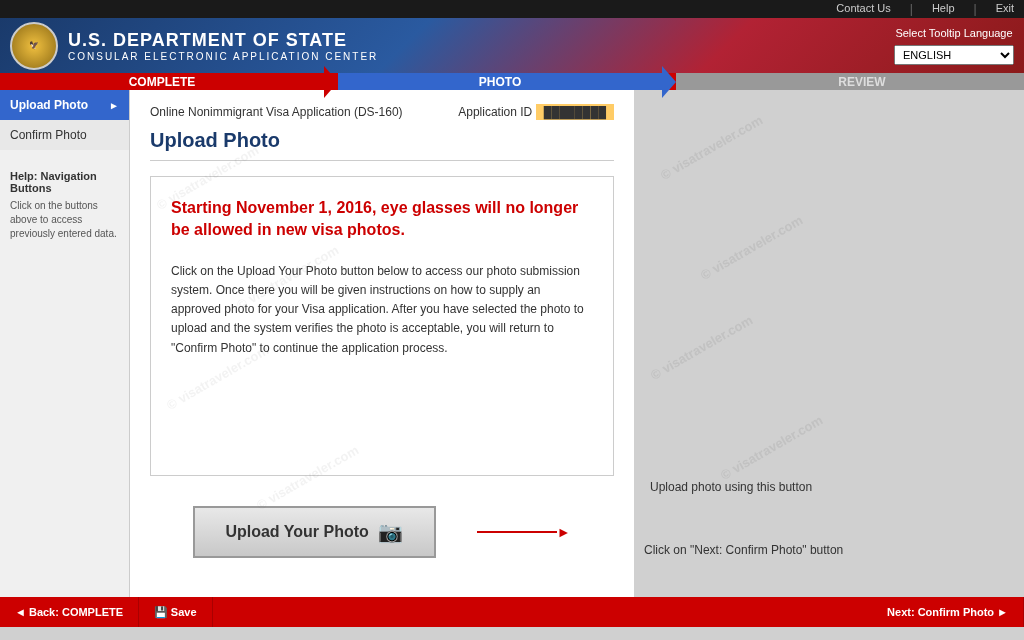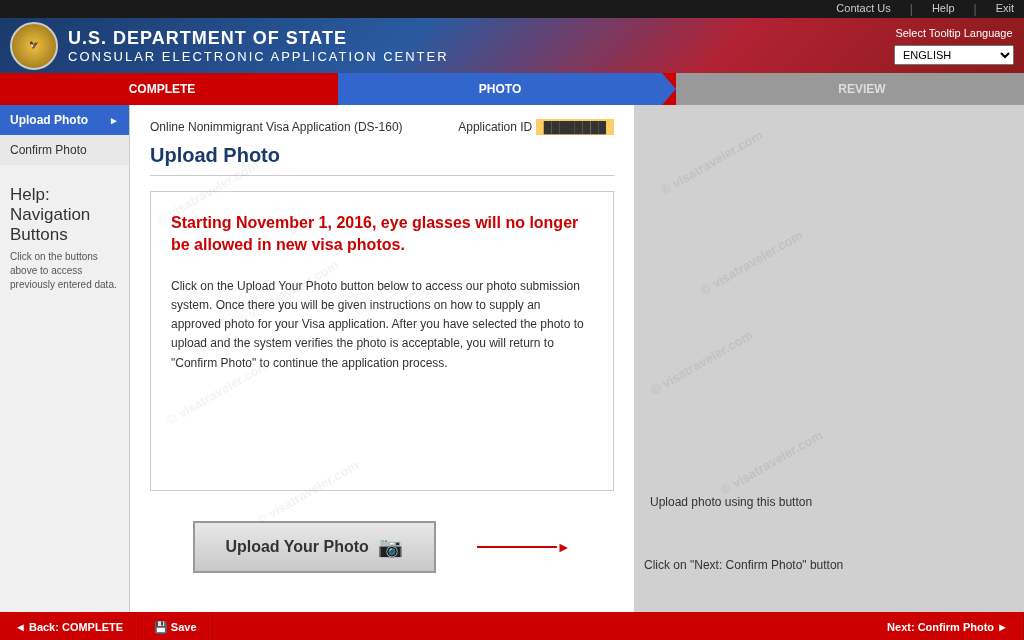--- a/index.html
+++ b/index.html
@@ -3,49 +3,49 @@
   <meta charset="utf-8">
   <style>
     * { margin: 0; padding: 0; box-sizing: border-box; }
     body { width: 1024px; height: 640px; font-family: Arial, sans-serif; font-size: 12px; background: #d0d0d0; overflow: hidden; }
 
     
     .header { background: linear-gradient(135deg, #1a3a6b 0%, #2a5aa0 40%, #b22234 70%, #8b1a1a 100%); height: 55px; display: flex; align-items: center; padding: 0 10px; }
     .seal { width: 48px; height: 48px; border-radius: 50%; background: radial-gradient(circle, #f0c040, #8b6914); border: 2px solid #ccc; display: flex; align-items: center; justify-content: center; font-size: 8px; color: #1a3a6b; font-weight: bold; text-align: center; flex-shrink: 0; }
     .agency-name { color: white; margin-left: 10px; }
     .agency-name .dept { font-size: 18px; font-weight: bold; letter-spacing: 1px; text-transform: uppercase; }
-    .agency-name .sub { font-size: 13px; letter-spacing: 2px; text-transform: uppercase; }
+    .agency-name .sub { font-size: 10px; letter-spacing: 2px; text-transform: uppercase; }
     .header-right { margin-left: auto; display: flex; align-items: center; gap: 6px; flex-direction: column; }
     .header-right label { color: white; font-size: 11px; }
     .lang-select { padding: 2px 4px; font-size: 11px; width: 120px; }
 
     
     .top-nav { background: #1a1a1a; display: flex; justify-content: flex-end; padding: 2px 10px; gap: 19px; }
     .top-nav a { color: #ccc; font-size: 11px; text-decoration: none; }
     .top-nav .sep { color: #666; }
 
     
-    .progress-bar { background: #cc0000; display: flex; align-items: center; height: 32px; }
+    .progress-bar { background: #cc0000; display: flex; align-items: center; height: 17px; }
     .progress-step { flex: 1; display: flex; align-items: center; justify-content: center; font-size: 12px; font-weight: bold; color: white; height: 100%; position: relative; }
     .progress-step.active { background: #cc0000; }
     .progress-step.current { background: #3366cc; }
     .progress-step.inactive { background: #999; color: #ddd; }
     .step-arrow { width: 0; height: 0; border-top: 16px solid transparent; border-bottom: 16px solid transparent; position: absolute; right: -14px; z-index: 1; }
     .step-arrow.red { border-left: 14px solid #cc0000; }
     .step-arrow.blue { border-left: 14px solid #3366cc; }
     .step-arrow.gray { border-left: 14px solid #999; }
 
     
     .sidebar { width: 130px; background: #f0f0f0; border-right: 1px solid #ccc; padding: 0; flex-shrink: 0; }
     .sidebar-item { padding: 8px 10px; font-size: 12px; cursor: pointer; display: flex; align-items: center; justify-content: space-between; }
     .sidebar-item.active { background: #3366cc; color: white; font-weight: bold; }
     .sidebar-item.inactive { color: #333; background: #e8e8e8; }
     .sidebar-arrow { font-size: 10px; }
     .sidebar-help { padding: 10px; margin-top: 10px; }
-    .sidebar-help .help-title { font-weight: normal; font-size: 17px; color: #333; margin-bottom: 5px; }
+    .sidebar-help .help-title { font-weight: bold; font-size: 11px; color: #333; margin-bottom: 5px; }
     .sidebar-help .help-text { font-size: 10px; color: #555; line-height: 1.4; }
 
     
     .content { flex: 1; background: white; padding: 15px 20px; overflow-y: auto; position: relative; }
     .app-id-bar { display: flex; justify-content: space-between; align-items: center; margin-bottom: 10px; font-size: 12px; color: #333; }
     .app-id-value { background: #ffcc66; padding: 2px 8px; font-size: 11px; }
 
     .page-title { font-size: 20px; color: #1a3a6b; font-weight: bold; margin-bottom: 15px; border-bottom: 1px solid #ccc; padding-bottom: 8px; }
 
     .info-box { border: 1px solid #ccc; padding: 20px; margin-bottom: 15px; min-height: 300px; }

